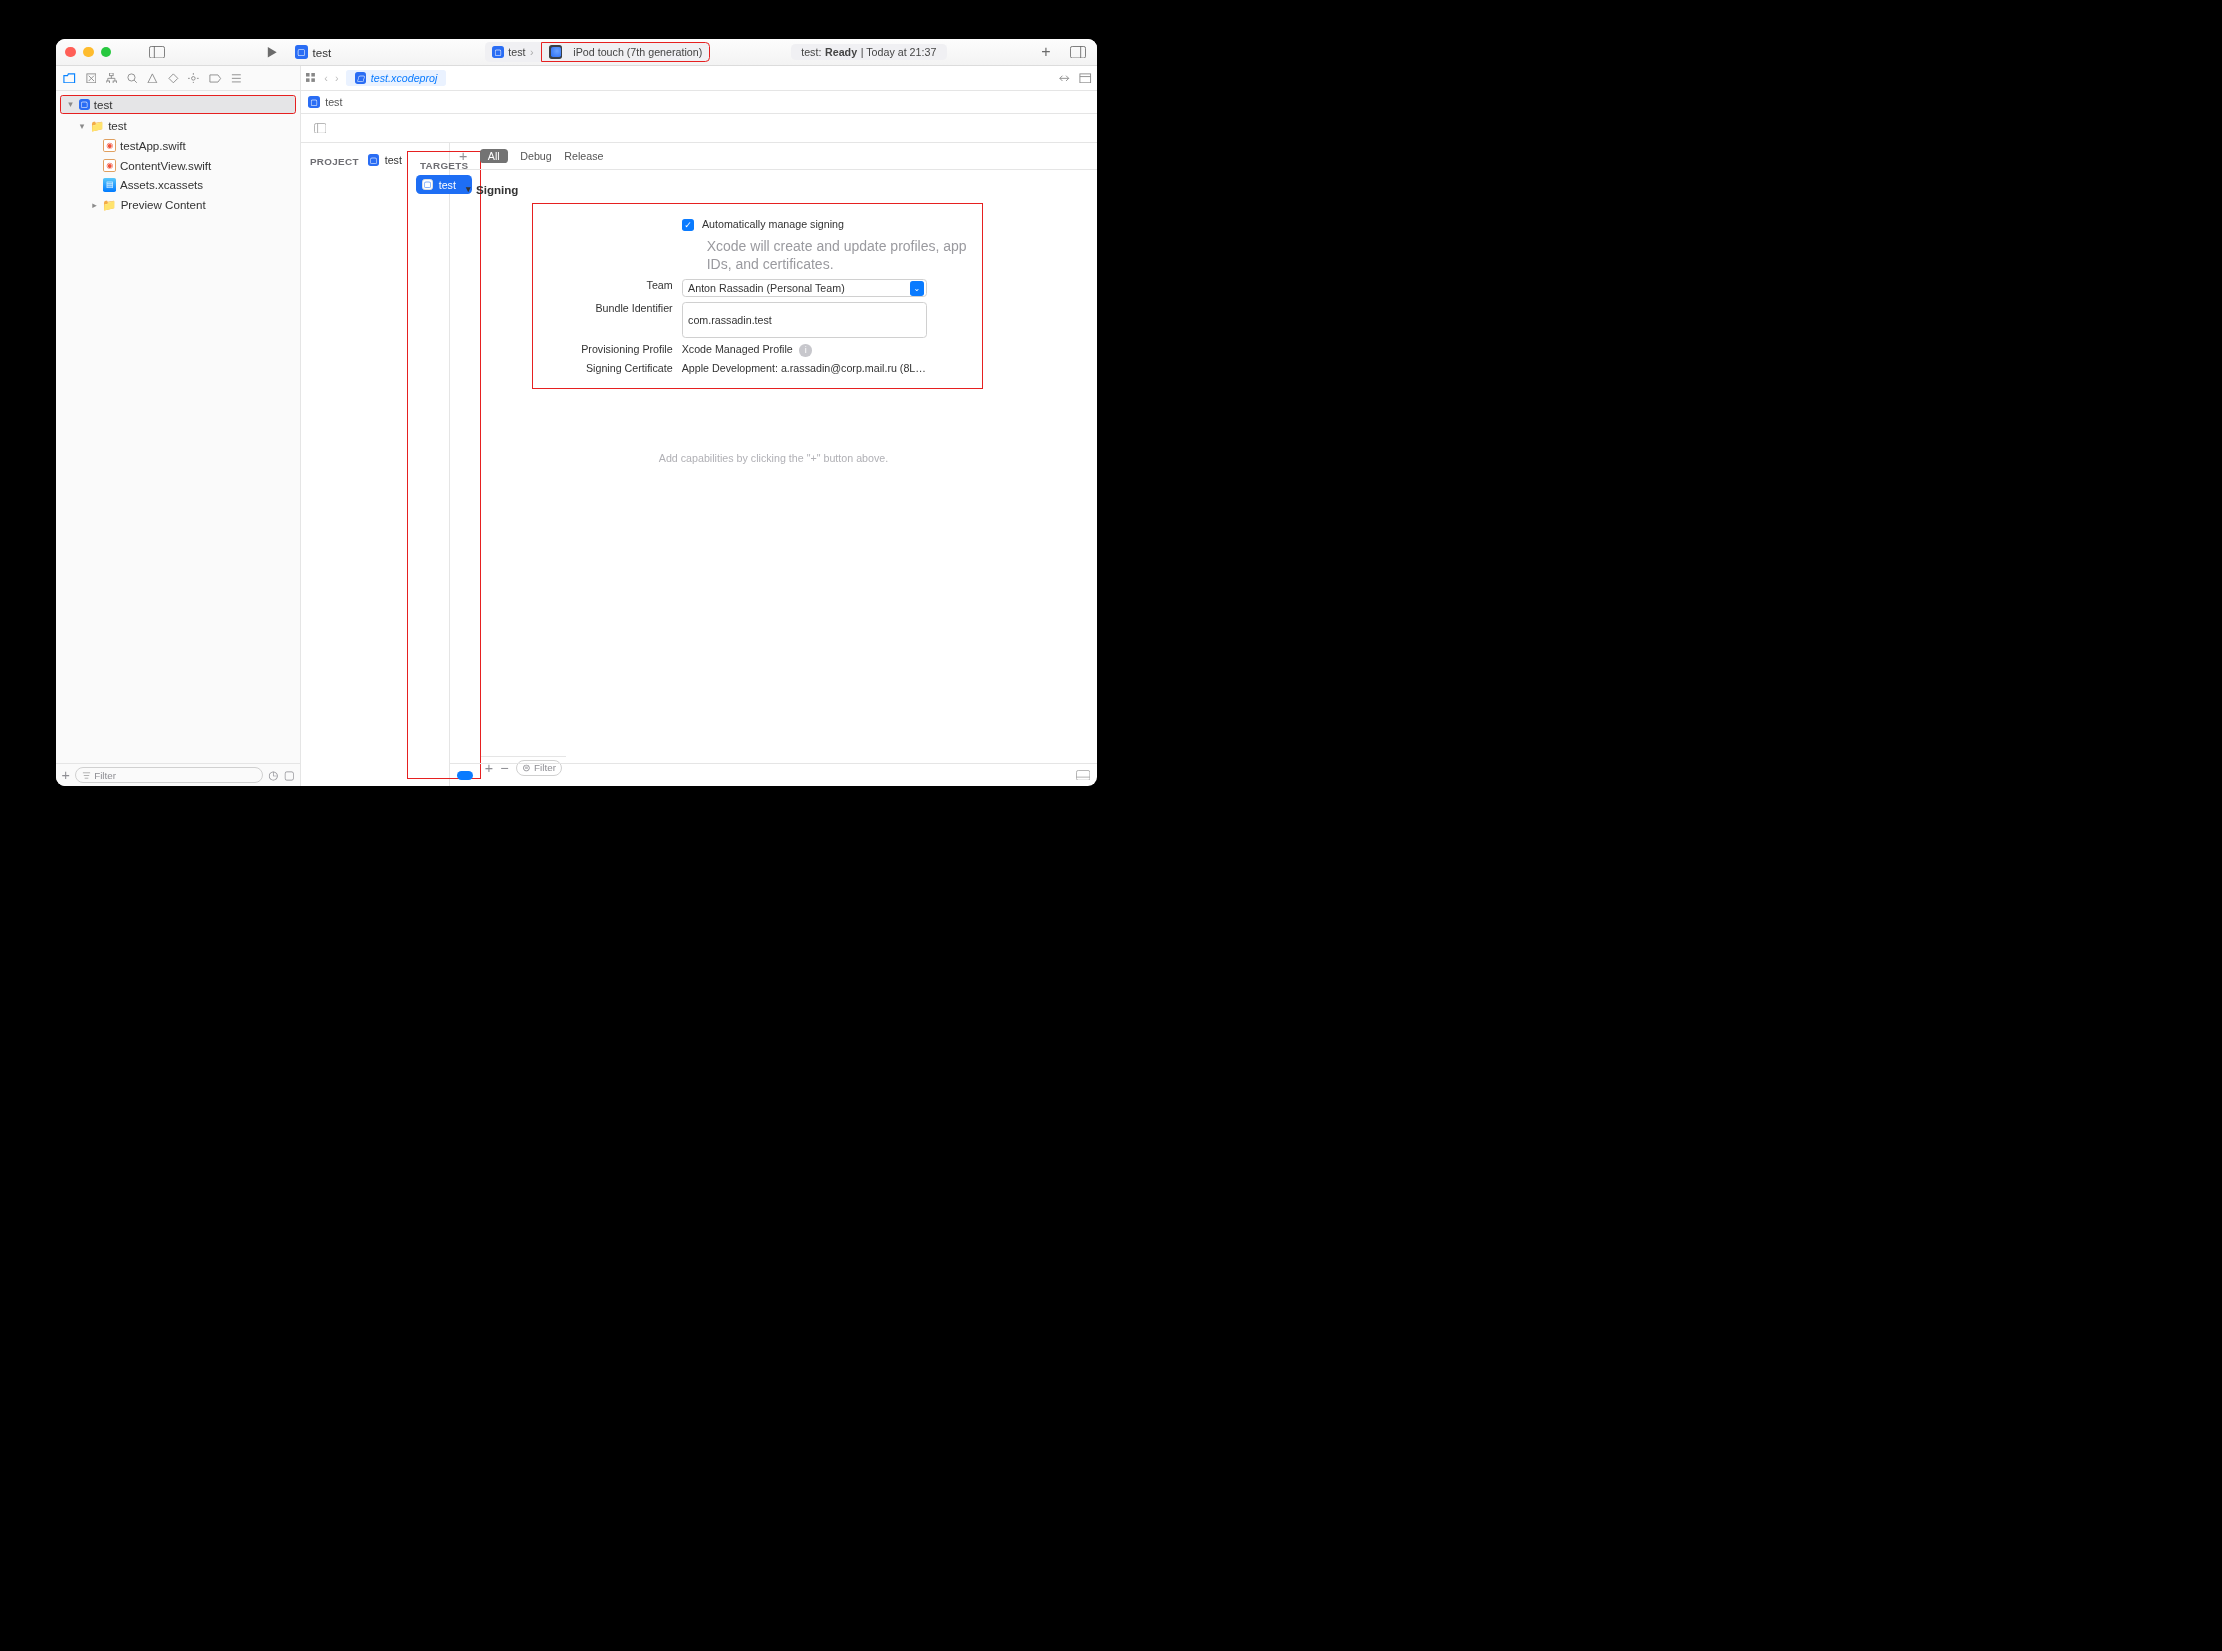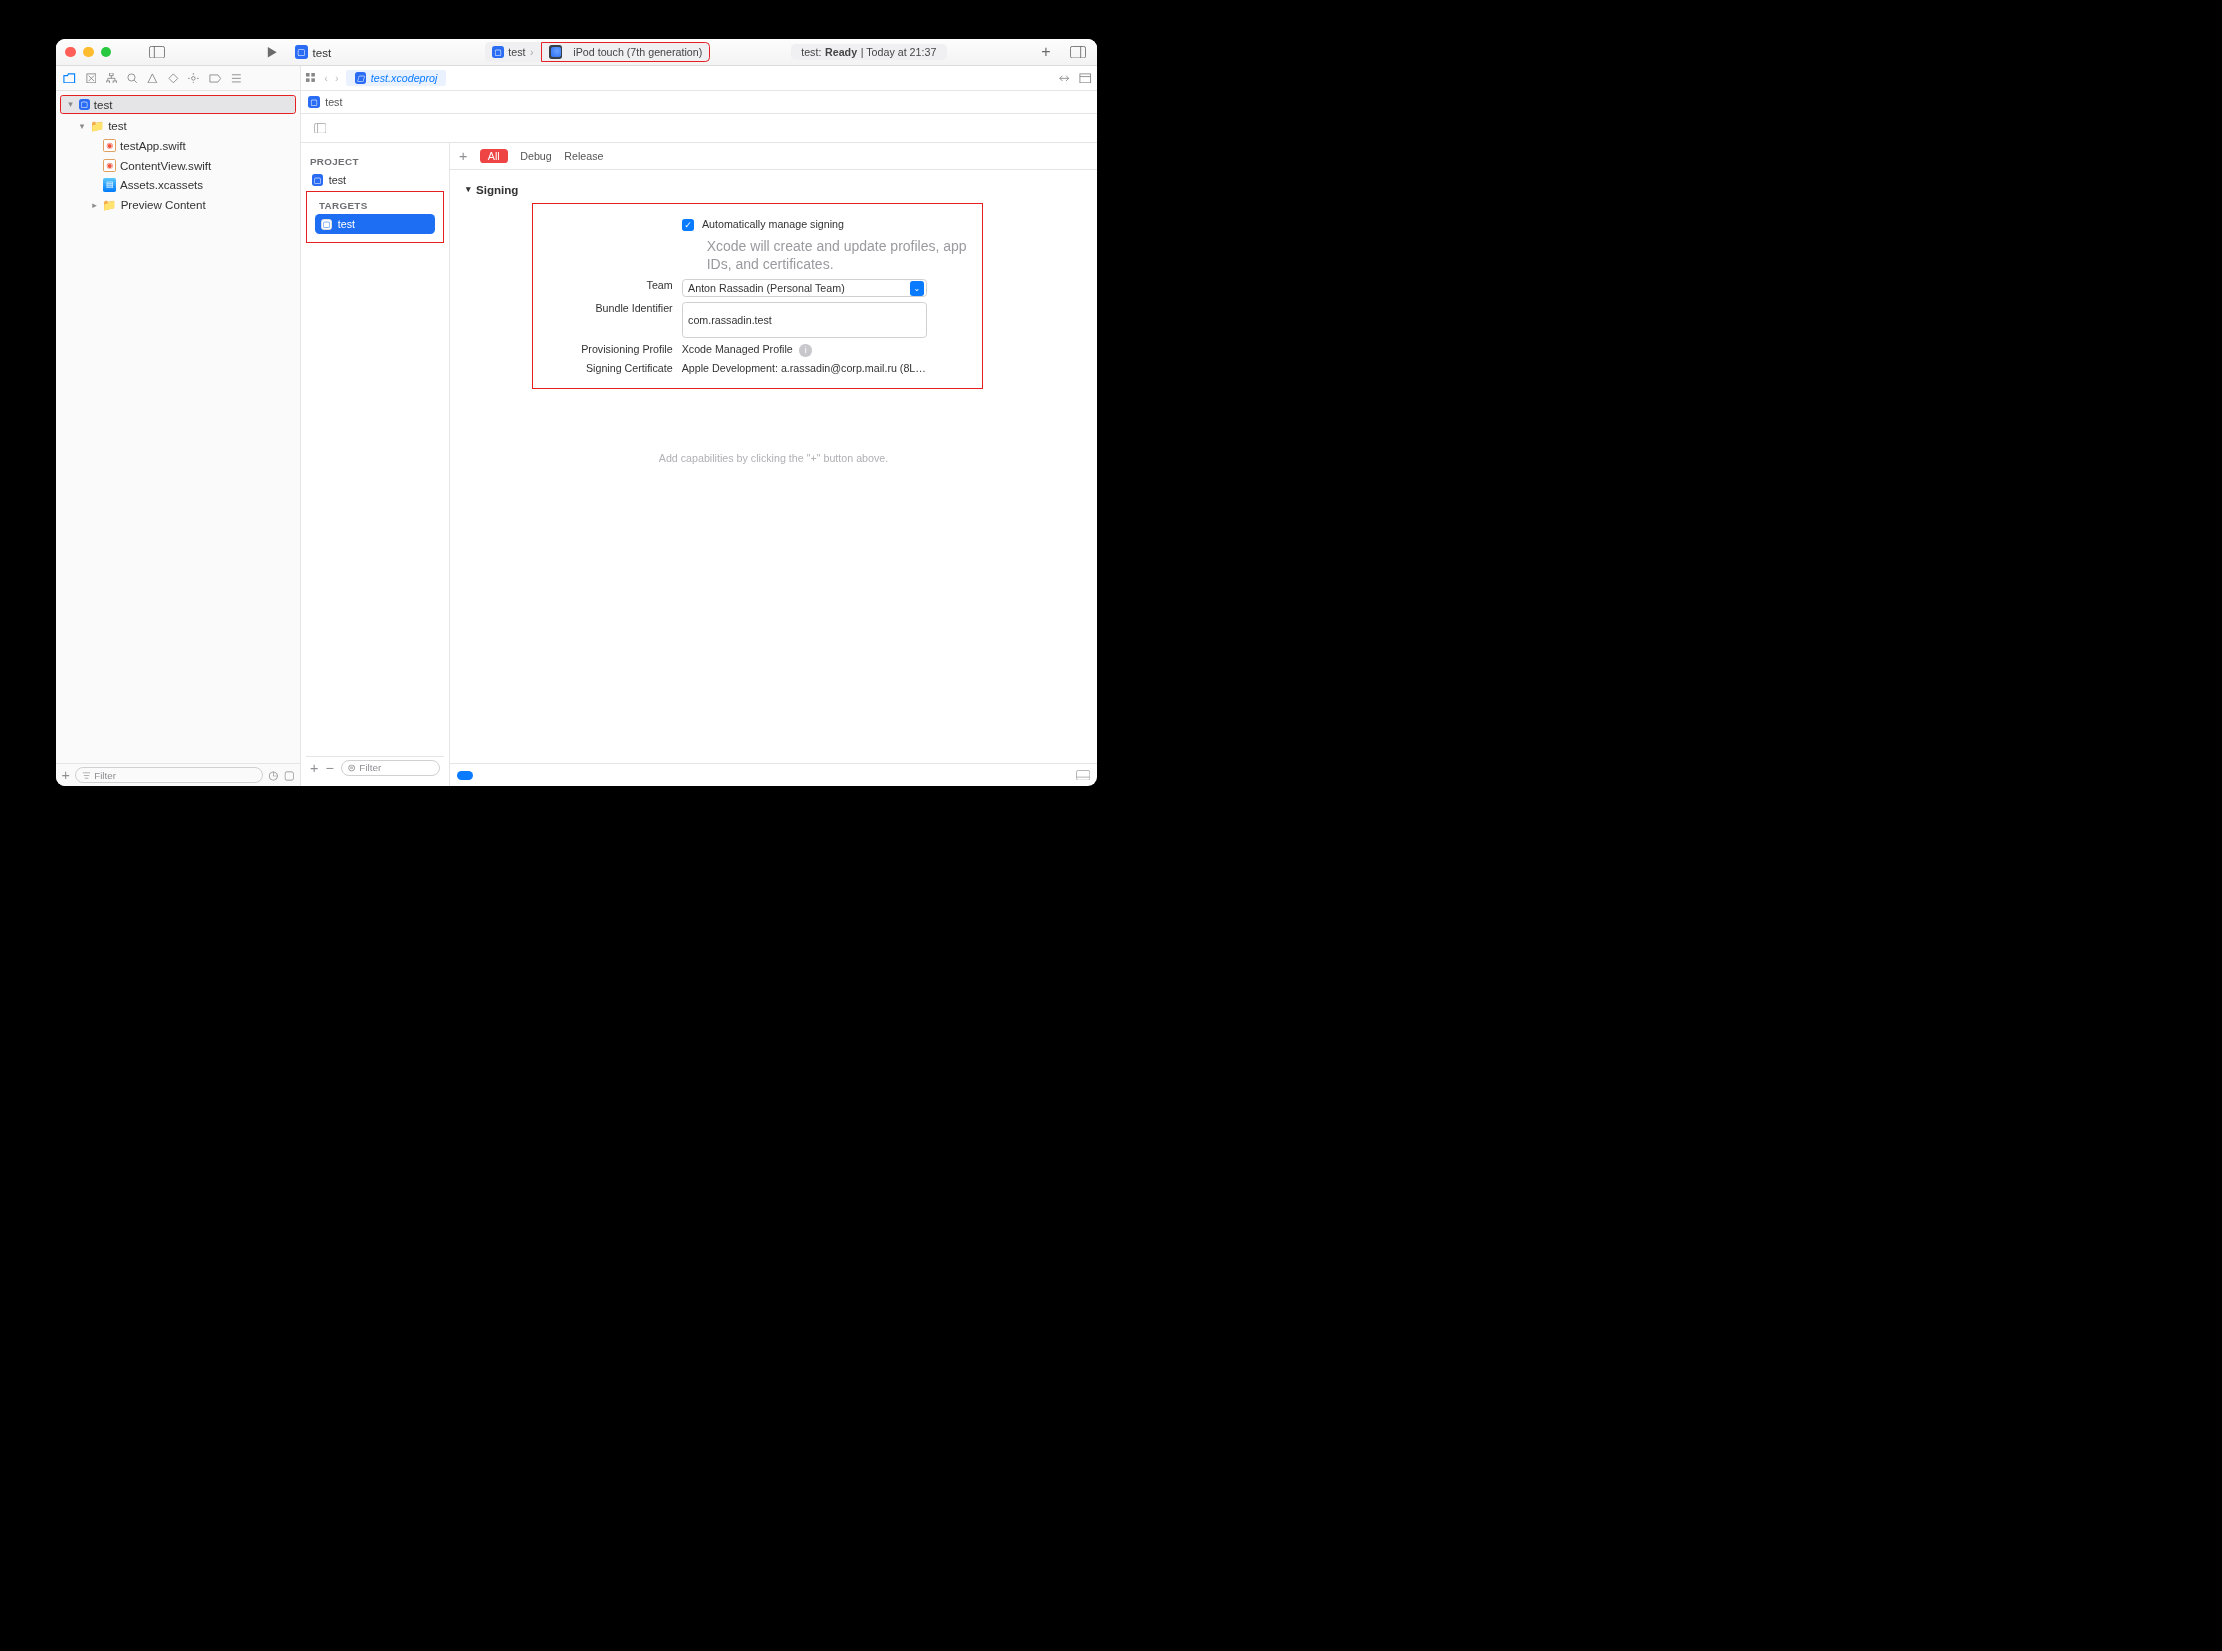--- a/index.html
+++ b/index.html
@@ -45,37 +45,37 @@
   .filter-pill { flex:1; height: 16px; border: 0.9px solid #d0d0d0; border-radius: 8px; display:flex; align-items:center; padding:0 5.4px; gap:3.6px; font-size:9.9px; color:#8e8e93; }
 
   
   .editor { flex: 1; display: flex; flex-direction: column; min-width: 0; }
   .jumpbar { height: 25px; border-bottom: 0.9px solid #e5e5e5; display: flex; align-items: center; padding: 0 5.4px; gap: 7.2px; font-size: 10.7px; color: #6b6b6b; }
   .tabopen { background: #eaf2ff; color: #0a7bff; padding: 1.8px 9px; border-radius: 2.7px; font-style: italic; display:flex; gap:4.5px; align-items:center; font-size:10.7px; }
   .jump-right { margin-left: auto; display: flex; gap: 9px; }
   .crumbs { height: 23px; border-bottom: 0.9px solid #e5e5e5; display: flex; align-items: center; padding: 0 7.2px; gap: 5.4px; font-size: 10.7px; color: #555; }
 
   .proj-body { flex: 1; display: flex; min-height: 0; }
-  .proj-left { width: 149px; border-right: 0.9px solid #e5e5e5; display: flex; flex-direction: column; padding: 7.2px 5.4px; }
+  .proj-left { width: 149px; border-right: 0.9px solid #e5e5e5; display: flex; flex-direction: row; padding: 7.2px 5.4px; }
   .proj-heading { font-size: 9.9px; font-weight: 600; color: #6e6e73; letter-spacing: 0.3px; margin: 5.4px 3.6px 3.6px; }
   .proj-item { height: 19.7px; display: flex; align-items: center; gap: 5.4px; padding: 0 5.4px; border-radius: 4.5px; font-size: 10.7px; }
   .proj-item.sel { background: #1e6ef4; color: #fff; }
   .proj-item.sel .appicon { background: #fff; color:#1e6ef4; border:0.9px solid #e0e0e0; }
   .targets-box { border: 1.8px solid #e62020; padding: 8px; margin-top: 1px; }
   .proj-footer { margin-top: auto; height: 23px; border-top: 0.9px solid #e5e5e5; display: flex; align-items: center; gap: 7.2px; padding: 0 3.6px; color:#8e8e93; }
 
   .proj-right { flex: 1; display: flex; flex-direction: column; min-width: 0; }
   .tabs { height: 29px; border-bottom: 0.9px solid #e5e5e5; display: flex; align-items: center; gap: 16px; padding: 0 12.5px; font-size: 11.6px; color: #444; }
   .tabs .lead { color:#8e8e93; }
   .tabs .tab { padding: 3.6px 5.4px; }
   .tabs .tab.active { background: #e5f0ff; color: #0a7bff; border-radius: 3.6px; }
   .tabs .tab.boxed { border: 1.8px solid #e62020; }
   .subtabs { height: 27px; border-bottom: 0.9px solid #e5e5e5; display: flex; align-items: center; gap: 12.5px; padding: 0 9px; font-size: 10.7px; color:#555; }
   .subtabs .plus { color:#8e8e93; font-size: 14.3px; }
-  .pill { background: #ef4444; color:#fff; padding: 0.9px 8px; border-radius: 3.6px; font-size: 10.7px; }
+  .pill { background: #737373; color:#fff; padding: 0.9px 8px; border-radius: 3.6px; font-size: 10.7px; }
   
   .content { flex:1; overflow:auto; padding: 9px 16px; }
   .section-head { display:flex; align-items:center; gap:5.4px; font-weight:600; font-size:11.6px; margin: 3.6px 0 7.2px; }
   .signing-box { border: 1.8px solid #e62020; padding: 9px 10.7px; width: 451px; margin-left: 66px; }
   .form-row { display:flex; margin: 5.4px 0; font-size: 10.7px; }
   .form-row .lbl { width: 138px; text-align: right; padding-right: 9px; color:#333; }
   .form-row .val { flex:1; }
   .checkbox { width:12.5px; height:12.5px; background:#0a7bff; border-radius:2.7px; display:inline-flex; align-items:center; justify-content:center; color:#fff; font-size:9px; margin-right:5.4px; }
   .hint { font-size: 14px; color: #9a9a9f; margin-left: 163px; line-height:1.3; }
   .select { border:0.9px solid #d0d0d0; border-radius:3.6px; height:18px; display:flex; align-items:center; padding:0 5.4px; font-size:10.7px; position:relative; width: 245px; }

